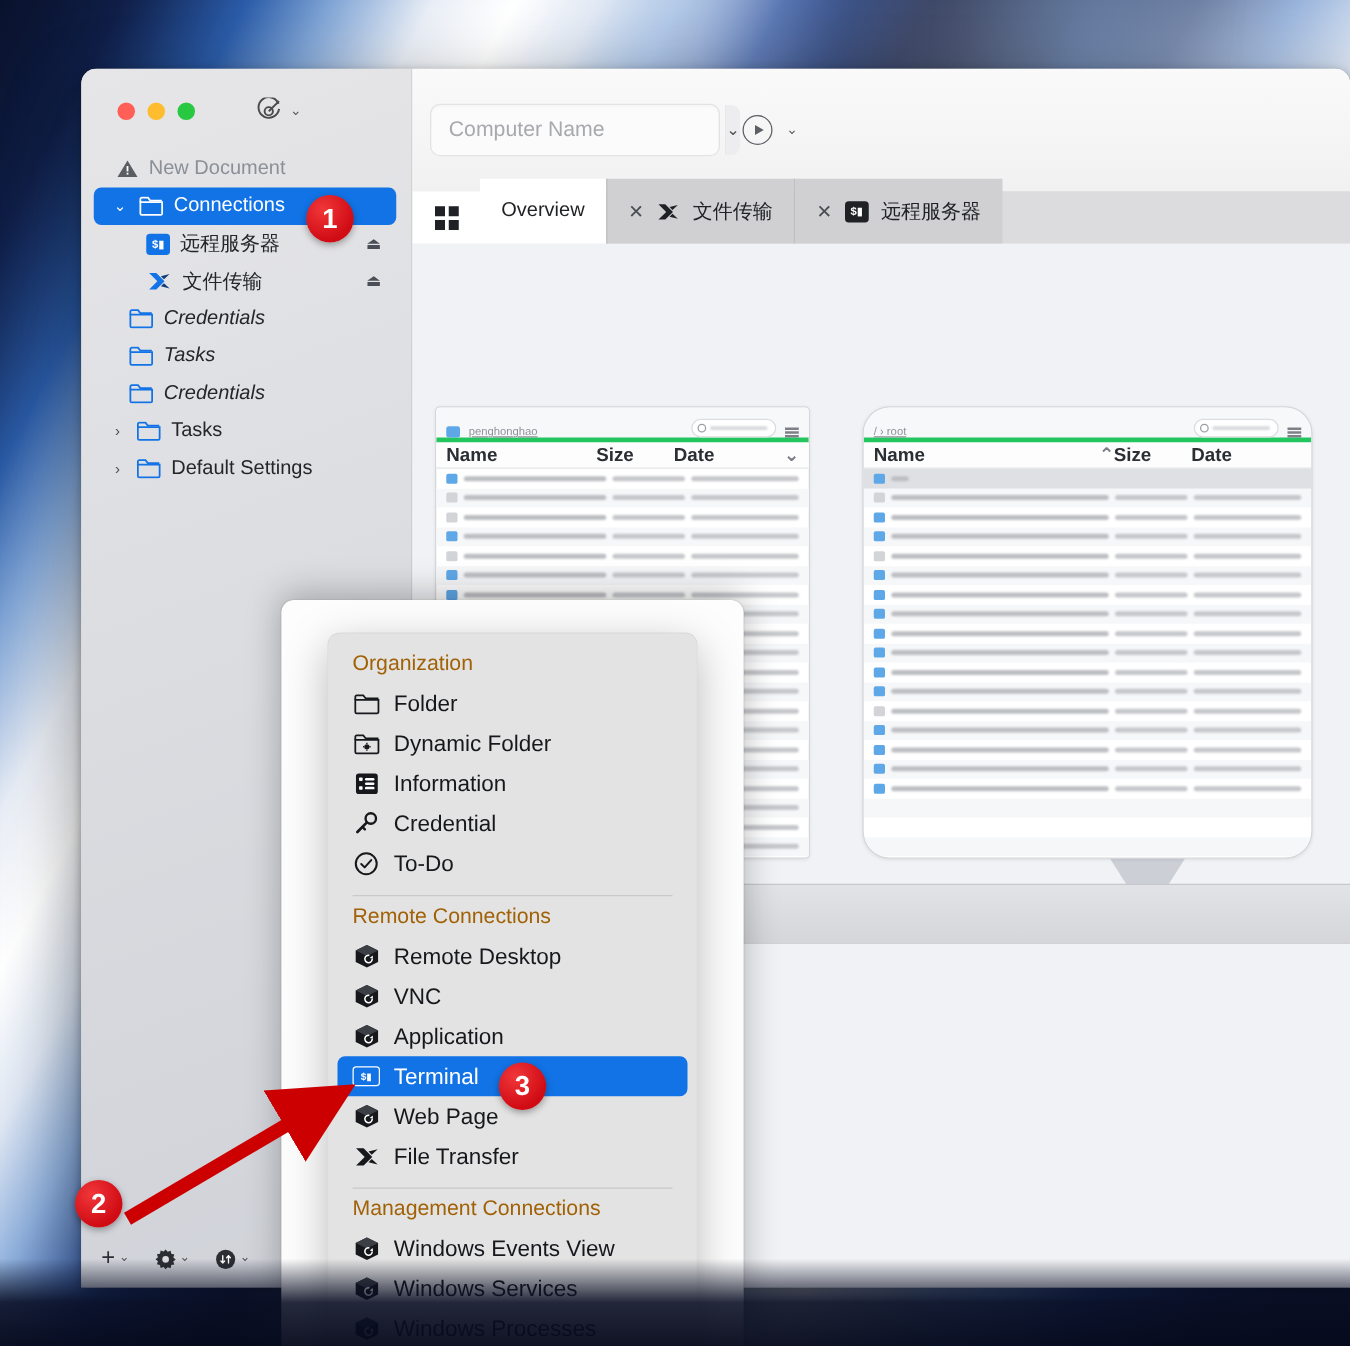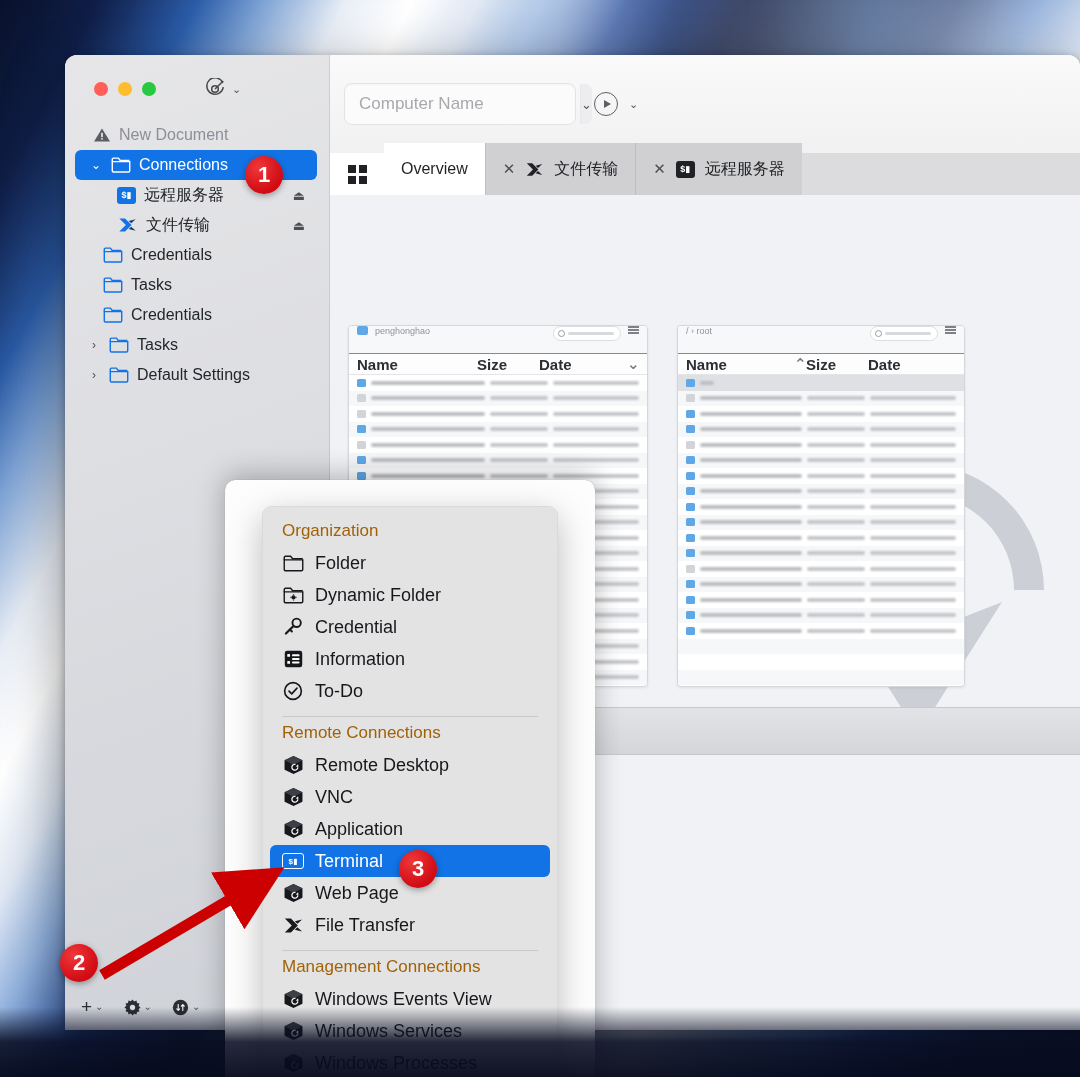--- a/index.html
+++ b/index.html
@@ -70,21 +70,21 @@
   .sb-row {
     display: flex; align-items: center; height: 30px;
     padding-left: 14px; margin: 0 8px; border-radius: 6px;
     font-size: 16px; color: #23262b; gap: 8px;
     white-space: nowrap;
   }
   .sb-row.new-doc { color: #8b8f96; padding-left: 20px; }
   .sb-row.selected { background: #1273e6; color: #fff; margin-left: 10px; margin-right: 12px; }
   .sb-row.selected .folder-ico svg { stroke: #fff; }
   .sb-row.indent1 { padding-left: 44px; }
-  .sb-row.indent0 { padding-left: 30px; }
+  .sb-row.indent0 { padding-left: 30px; font-style: italic; }
   .sb-row.with-caret { padding-left: 14px; }
   .caret { width: 14px; text-align: center; font-size: 12px; color: #4d5157; flex: 0 0 14px; }
   .caret.white { color: #fff; }
   .folder-ico { width: 20px; height: 17px; flex: 0 0 20px; display: flex; align-items: center; }
   .sb-label { flex: 1; }
   .eject { color: #4b4f55; font-size: 13px; margin-right: 16px; }
   .sb-section {
     font-size: 14px; color: #86898f; padding: 22px 0 6px 24px; font-weight: 400;
   }
   .cn-badge {
@@ -162,26 +162,26 @@
     position: absolute; right: 12px; top: 245px; width: 300px; height: 300px;
     opacity: .30; pointer-events: none;
   }
 
   .pane {
     position: absolute; top: 130px; background: #fff;
     border: 1px solid #d6d7da; border-radius: 4px; overflow: hidden;
     box-shadow: 0 1px 3px rgba(0,0,0,.08);
   }
   #pane-left  { left: 18px;  width: 300px; height: 362px; }
-  #pane-right { left: 347px; width: 288px; height: 362px; }
+  #pane-right { left: 360px; width: 360px; height: 362px; border-radius: 22px; }
 
   .pane-head {
-    height: 28px; display: flex; align-items: flex-start; gap: 7px;
-    padding: 0 8px; background: #f7f8fa; border-bottom: 1px solid #22c55e;
-    font-size: 9px; color: #8f9298;
+    height: 28px; display: flex; align-items: flex-end; gap: 7px;
+    padding: 0 8px; background: #f7f8fa; border-bottom: 4px solid #22c55e;
+    font-size: 9px; color: #8f9298; text-decoration: underline;
   }
   .pane-head .mini-folder { width: 11px; height: 9px; background: #5fa8e8; border-radius: 2px; flex:0 0 11px;}
   .pane-path { flex: 1; filter: blur(.6px); }
   .pane-search {
     width: 68px; height: 15px; background: #fff; border: 1px solid #dcdde0;
     border-radius: 8px; display: flex; align-items: center; gap: 3px; padding-left: 4px;
   }
   .mag { width: 7px; height: 7px; border: 1.2px solid #9a9da2; border-radius: 50%; flex:0 0 7px;}
   .ph-line { height: 3px; background: #d8d9dc; flex: 1; margin-right: 6px; border-radius: 2px; filter: blur(.7px);}
   .list-ico { display: flex; flex-direction: column; gap: 1.5px; }
@@ -756,41 +756,41 @@
           <path d="M1.2 5.2 V2.6 a1.2 1.2 0 0 1 1.2 -1.2 h5.6 l2 2.6 h10.8"></path>
           <circle cx="11" cy="11" r="2.2" fill="#16181c" stroke="none"></circle>
           <path d="M11 7.6 v1 M11 13.4 v1 M7.8 11 h1 M13.2 11 h1" stroke-width="1.2"></path>
         </svg>
       </span>
       <span>Dynamic Folder</span>
     </div>
 
     <div class="menu-item">
       <span class="mi-ico">
-        <svg width="20" height="20" viewBox="0 0 22 22">
-          <circle cx="15" cy="6.4" r="4.6" fill="none" stroke="#16181c" stroke-width="2.1"></circle>
-          <path d="M11.6 9.8 L3.2 18.2" stroke="#16181c" stroke-width="2.4" stroke-linecap="round"></path>
-          <path d="M7.6 13.8 L9.8 16" stroke="#16181c" stroke-width="2.1" stroke-linecap="round"></path>
-        </svg>
-      </span>
-      <span>Credential</span>
-    </div>
-
-    <div class="menu-item">
-      <span class="mi-ico">
         <svg width="19" height="18" viewBox="0 0 20 19">
           <rect x="0.8" y="0.8" width="18.4" height="17.4" rx="2.4" fill="#16181c"></rect>
           <rect x="3.4" y="4.2" width="3" height="3" rx=".7" fill="#fff"></rect>
           <rect x="3.4" y="11.6" width="3" height="3" rx=".7" fill="#fff"></rect>
           <rect x="8.4" y="4.6" width="8" height="2.1" rx="1" fill="#fff"></rect>
           <rect x="8.4" y="8.4" width="8" height="2.1" rx="1" fill="#fff"></rect>
           <rect x="8.4" y="12.1" width="8" height="2.1" rx="1" fill="#fff"></rect>
         </svg>
       </span>
       <span>Information</span>
+    </div>
+
+    <div class="menu-item">
+      <span class="mi-ico">
+        <svg width="20" height="20" viewBox="0 0 22 22">
+          <circle cx="15" cy="6.4" r="4.6" fill="none" stroke="#16181c" stroke-width="2.1"></circle>
+          <path d="M11.6 9.8 L3.2 18.2" stroke="#16181c" stroke-width="2.4" stroke-linecap="round"></path>
+          <path d="M7.6 13.8 L9.8 16" stroke="#16181c" stroke-width="2.1" stroke-linecap="round"></path>
+        </svg>
+      </span>
+      <span>Credential</span>
     </div>
 
     <div class="menu-item">
       <span class="mi-ico">
         <svg width="20" height="20" viewBox="0 0 22 22" fill="none" stroke="#16181c" stroke-width="1.8">
           <circle cx="11" cy="11" r="9.2"></circle>
           <path d="M6.6 11.2 L9.6 14.2 L15.4 7.8" stroke-linecap="round" stroke-linejoin="round"></path>
         </svg>
       </span>
       <span>To-Do</span>

